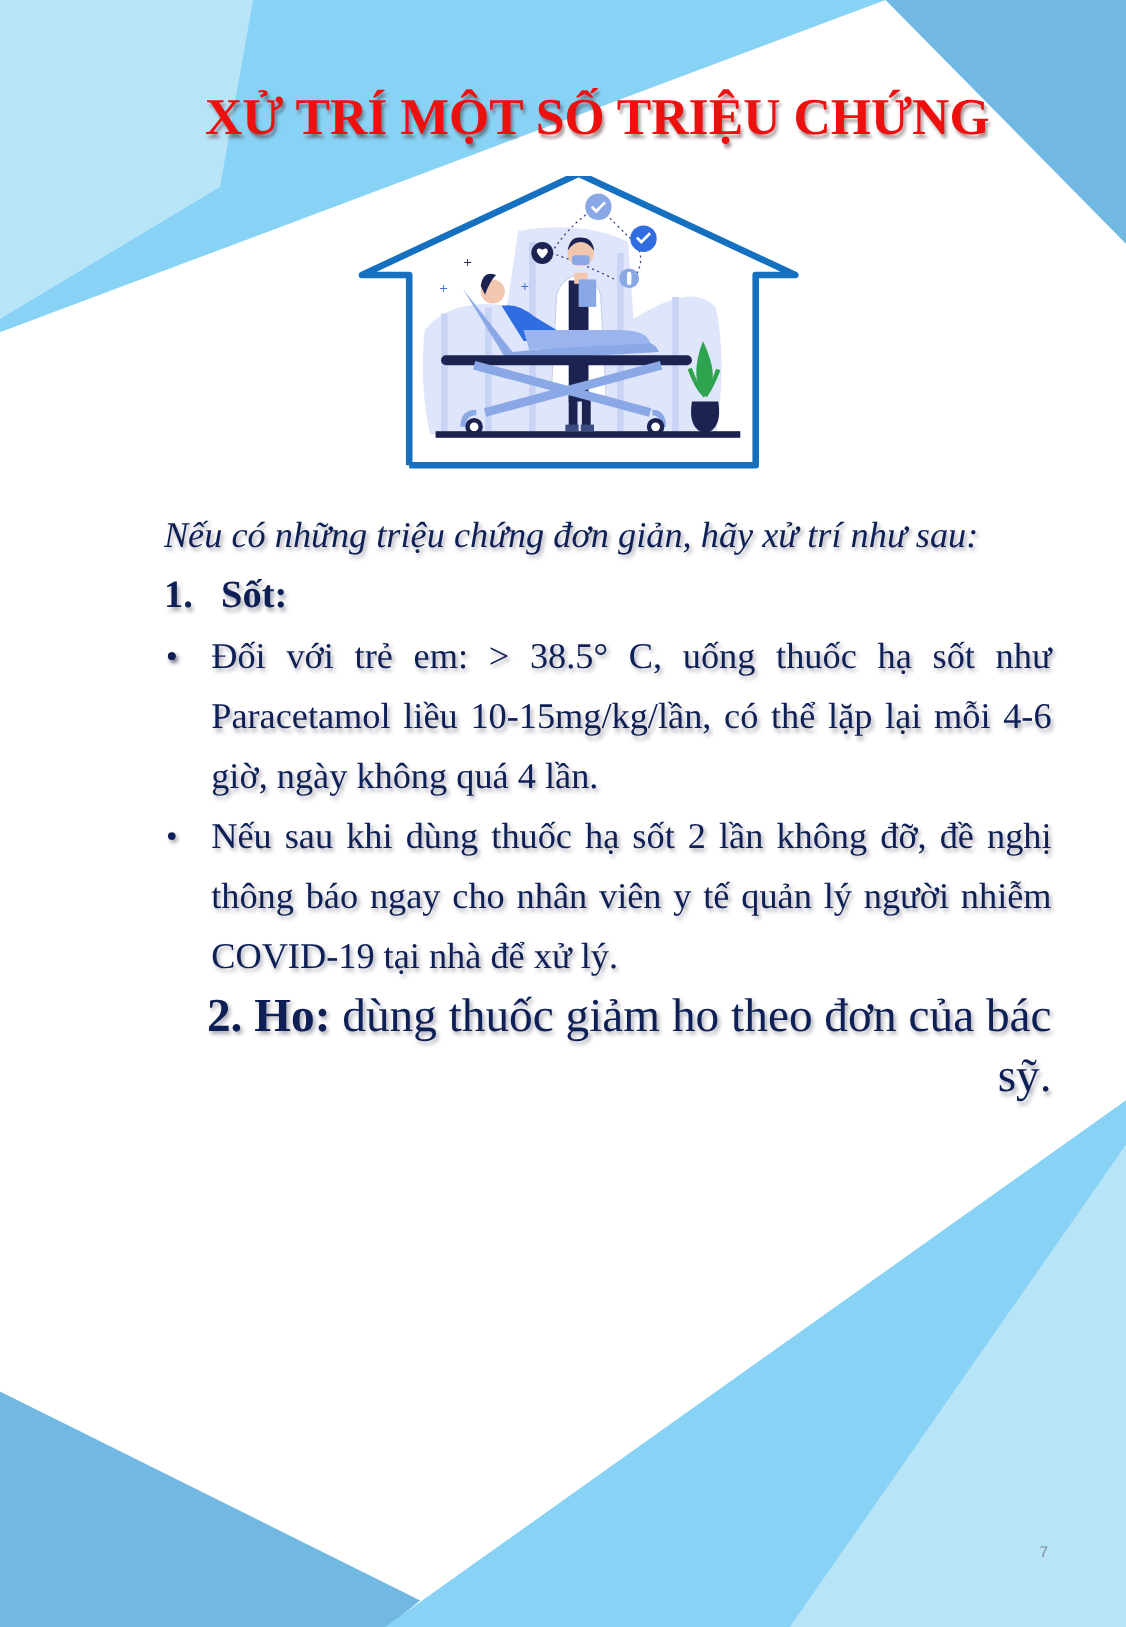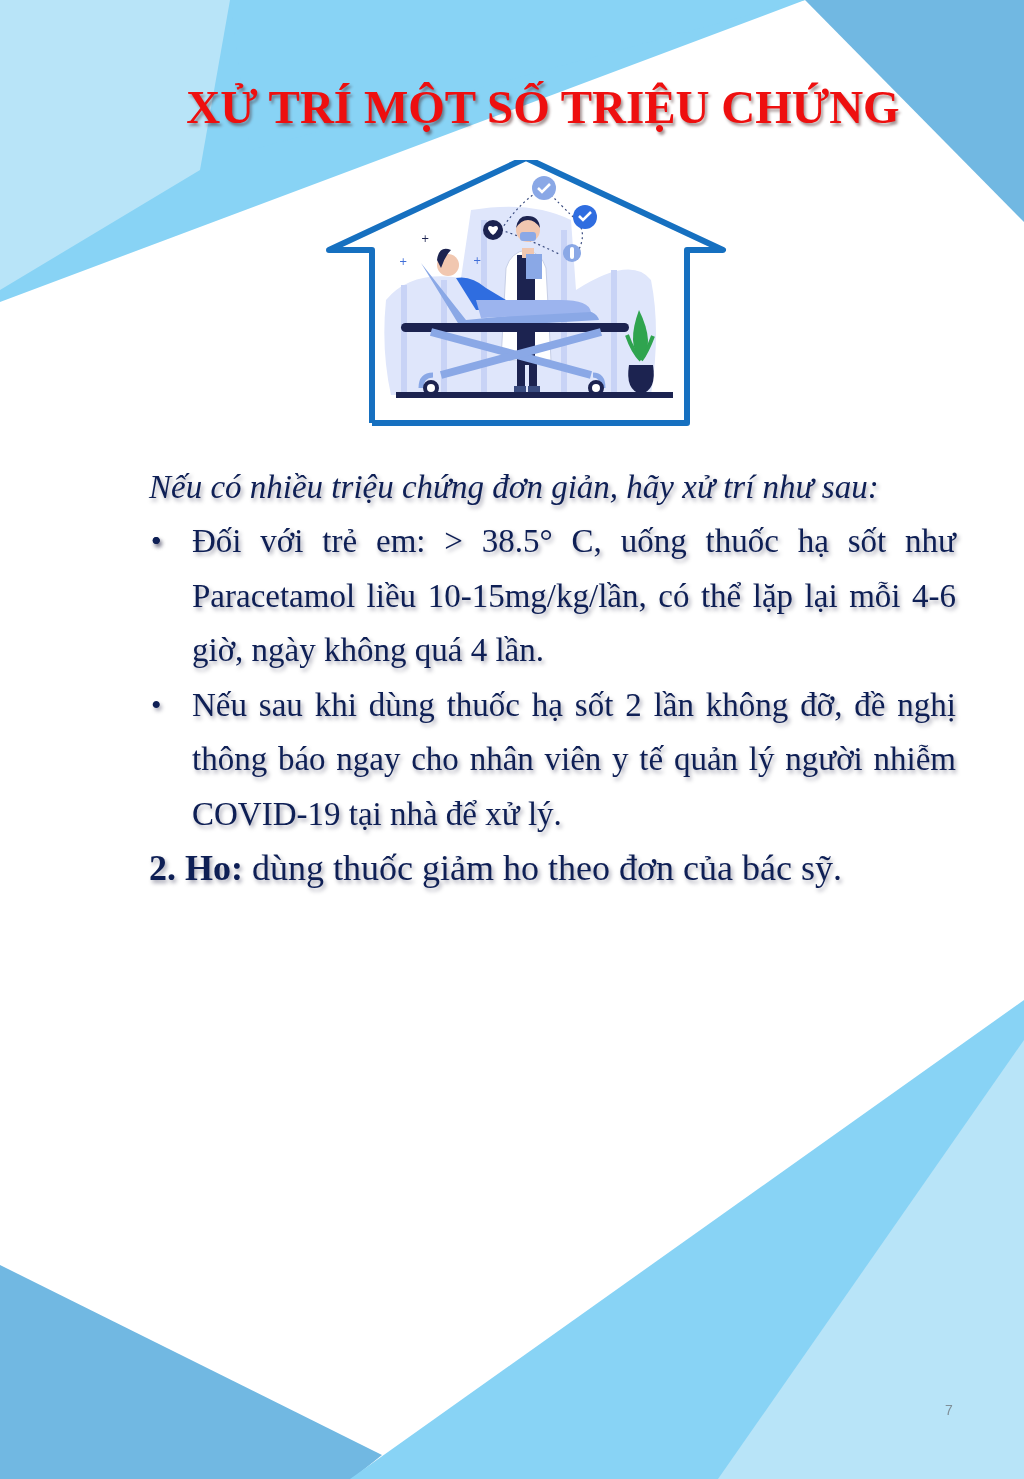--- a/index.html
+++ b/index.html
@@ -18,21 +18,21 @@
       position: absolute; left: 133px; top: 462px; width: 807px;
       font-family: "Liberation Serif", "DejaVu Serif", serif; color: #0e1f55;
       text-shadow: 2px 3px 4px rgba(0,0,40,0.35);
     }
     .intro { font-style: italic; font-size: 33px; line-height: 50px; margin: 0; height: 52px; }
     .heading1 { font-weight: bold; font-size: 35px; line-height: 54px; margin: 0; height: 56px; }
     .heading1 .num { display: inline-block; width: 52px; }
     ul.bullets { list-style: none; margin: 0; padding: 0; }
     ul.bullets li { position: relative; padding-left: 43px; font-size: 33px; line-height: 54.5px; text-align: justify; }
     ul.bullets li .dot { position: absolute; left: 2px; top: 0; font-size: 30px; }
-    .numbered { font-size: 36px; line-height: 54.5px; margin: 0; }
+    .numbered { font-size: 43px; line-height: 54.5px; margin: 0; text-align: right; }
     .numbered b { font-weight: bold; }
     .page-number {
       position: absolute; left: 929px; top: 1402px; font-family: "Liberation Sans", "DejaVu Sans", sans-serif;
       font-size: 14px; color: #7f8f98;
     }
   </style>
 </head>
 <body>
 
 <svg class="bg" viewBox="0 0 1024 1479" xmlns="http://www.w3.org/2000/svg">
@@ -125,22 +125,25 @@
       <path d="M318,150 Q305,185 320,200 Q335,185 318,150 Z" fill="#2fa44f"></path>
       <path d="M306,175 Q312,192 320,200" fill="none" stroke="#2fa44f" stroke-width="4"></path>
       <path d="M332,176 Q326,192 320,200" fill="none" stroke="#2fa44f" stroke-width="4"></path>
       <path d="M308,205 L332,205 Q336,230 320,234 Q304,230 308,205 Z" fill="#1c2350"></path>
     </g>
 
     <rect x="75" y="232" width="277" height="6" fill="#1c2350"></rect>
   </svg>
 
   <div class="content">
-    <p class="intro">Nếu có nhiều triệu chứng đơn giản, hãy xử trí như sau:</p>
+    <p class="intro">Nếu có những triệu chứng đơn giản, hãy xử trí như sau:</p>
 
+    <p class="heading1">
+      <span class="num">1.</span><span>Sốt:</span>
+    </p>
 
     <ul class="bullets">
       <li>
         <span class="dot">•</span>
       </li>
       <li>
         <span class="dot">•</span>
         <span>Đối với trẻ em: &gt; 38.5° C, uống thuốc hạ sốt như Paracetamol liều 10-15mg/kg/lần, có thể lặp lại mỗi 4-6 giờ, ngày không quá 4 lần.</span>
       </li>
       <li>

